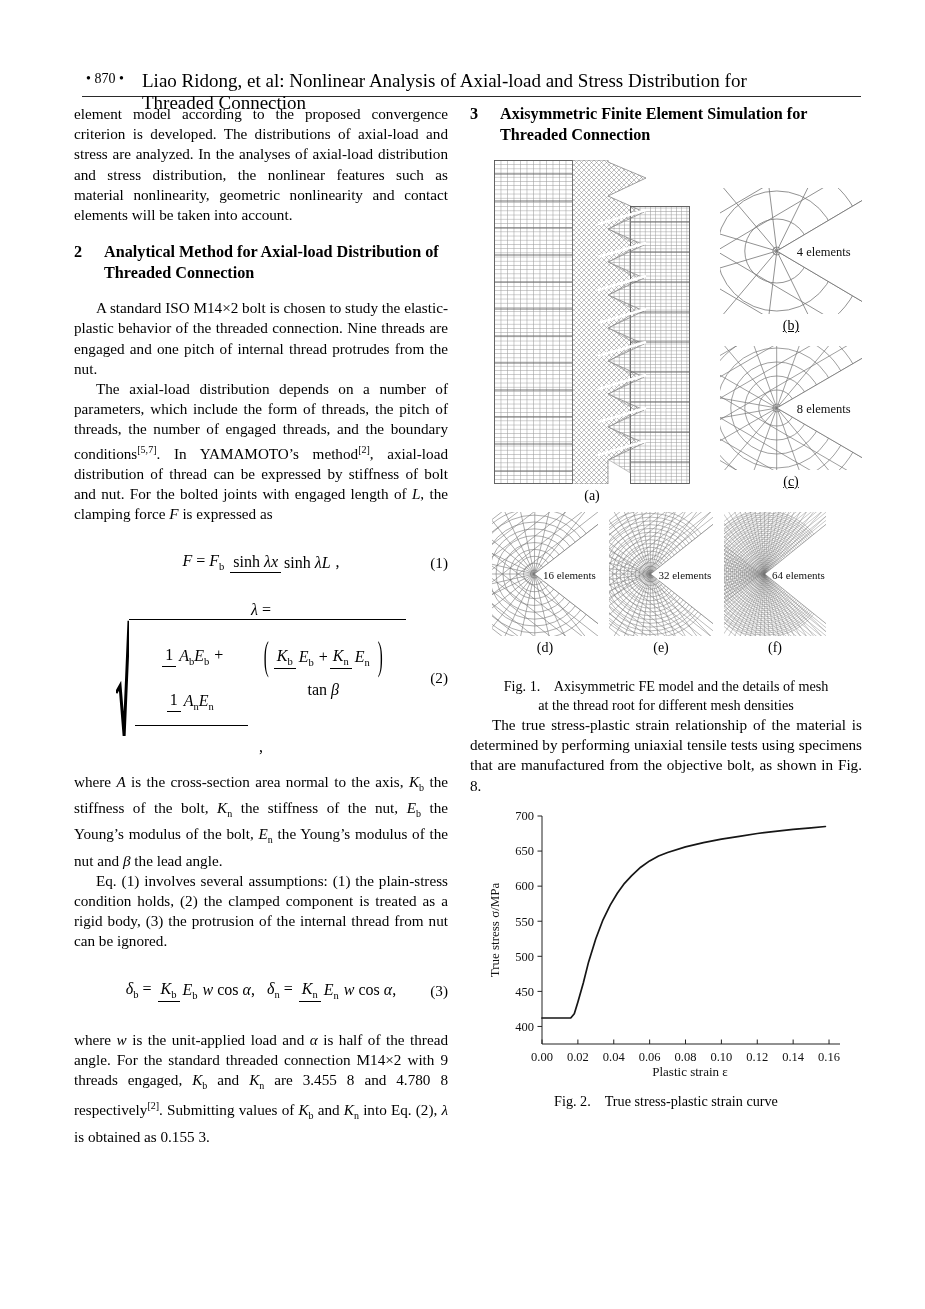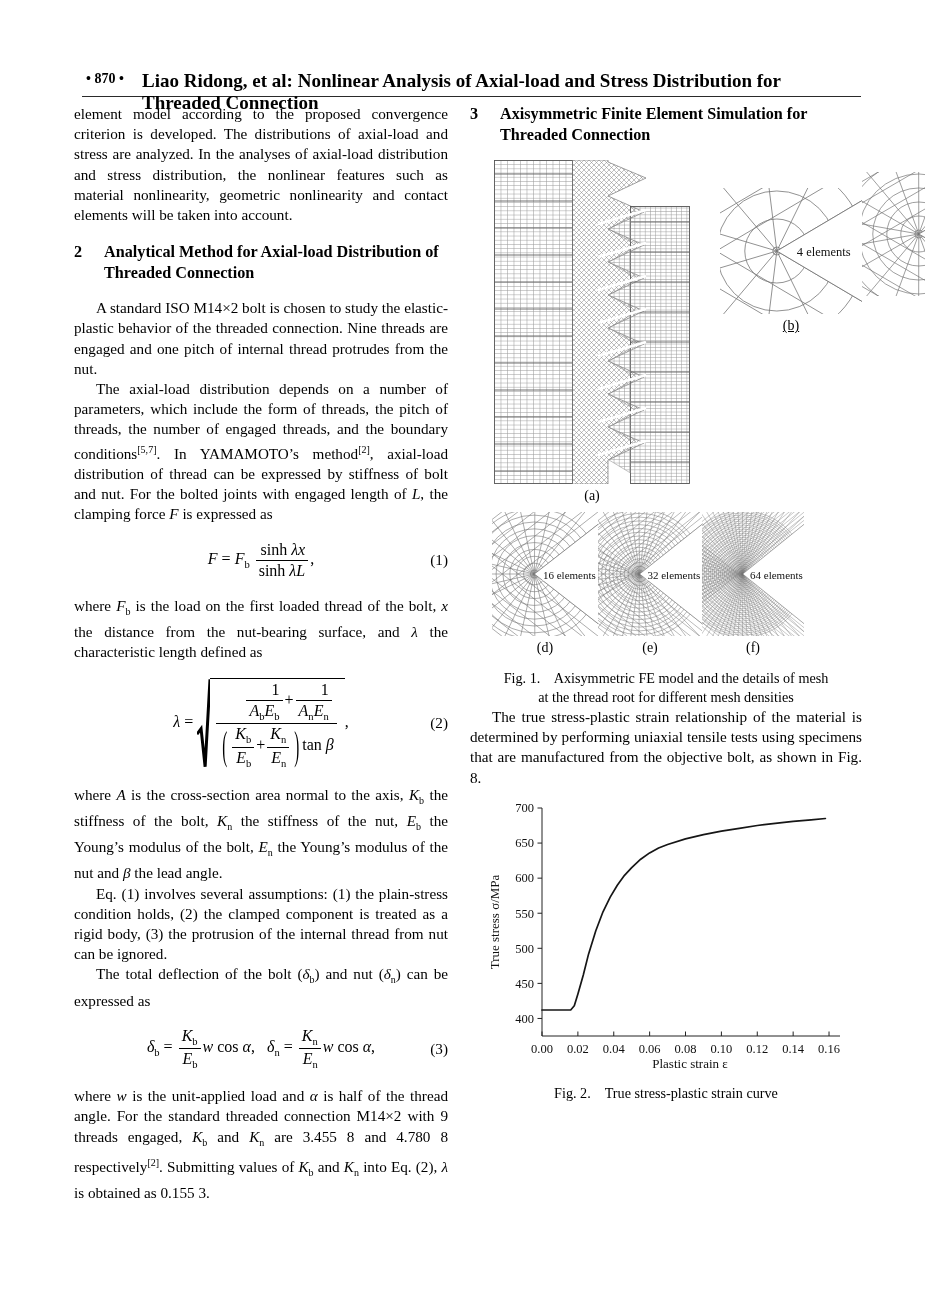--- a/index.html
+++ b/index.html
@@ -1,20 +1,20 @@
 <!DOCTYPE html>
 <html><head>
 <meta charset="utf-8">
 <style>
   html,body{margin:0;padding:0;background:#e8e8e8;}
   .page{position:relative;width:925px;height:1309px;background:#ffffff;color:#000;
         font-family:"Liberation Serif", serif;overflow:hidden;}
   
   .page-header{position:absolute;left:82px;top:70px;width:779px;
-               border-bottom:1.6px solid #2a2a2a;padding-bottom:9px;font-weight:bold;}
+               border-bottom:1.6px solid #2a2a2a;padding-bottom:9px;}
   .header-inner{position:relative;height:17px;}
   .page-num{position:absolute;left:4px;top:1px;font-size:14px;}
   .running-title{font-size:19px;padding:0 60px;}
   
   .col{position:absolute;top:104px;}
   .col-left{left:74px;width:374px;}
   .col-right{left:470px;width:392px;}
   p.body-text{margin:0;font-size:15.2px;line-height:20.2px;text-align:justify;}
   .indent{text-indent:22px;}
   [data-segments]{white-space:pre-wrap;}
@@ -22,36 +22,36 @@
   
   .sec-head{display:flex;font-weight:bold;font-size:16.2px;line-height:21px;margin:17px 0 14px;}
   .sec-head .num{flex:0 0 30px;}
   .subsec-head{display:flex;font-weight:bold;font-size:15.2px;line-height:20px;margin:15px 0 3px;}
   .subsec-head .num{flex:0 0 34px;}
   
   .equation{display:flex;align-items:center;margin:16px 0;font-size:16px;}
   .eq-spacer{flex:0 0 42px;}
   .eq-body{flex:1;text-align:center;}
   .eq-tag{flex:0 0 42px;text-align:right;font-size:15.2px;}
-  .frac{display:inline-flex;flex-direction:column;vertical-align:middle;text-align:right;margin:0 2px;}
+  .frac{display:inline-flex;flex-direction:row;vertical-align:middle;text-align:center;margin:12px 2px;}
   .frac .fnum{display:block;border-bottom:1.2px solid #000;padding:0 3px 1px;}
   .frac .fden{display:block;padding:1px 3px 0;}
   .sqrt{position:relative;display:inline-block;padding-left:13px;vertical-align:middle;}
   .rad-glyph{position:absolute;left:0;top:0;width:13px;height:100%;}
   .sqrt-body{display:inline-block;border-top:1.5px solid #000;padding:2px 6px 0 4px;}
   .bigp{display:inline-block;transform:scaleY(2.6);vertical-align:middle;margin:0 3px;font-size:15px;font-weight:300;}
   
   .fig1-top{display:flex;margin-top:10px;}
   .fig1-a{margin-left:24px;width:196px;}
-  .fig1-bc{margin-left:30px;display:flex;flex-direction:row;width:142px;text-decoration:underline;}
+  .fig1-bc{margin-left:30px;display:flex;flex-direction:column;width:142px;text-decoration:underline;}
   .panel-b{margin-top:28px;}
   .panel-c{margin-top:12px;}
   .fig-sublabel{text-align:center;font-size:14px;margin-top:3px;line-height:17px;}
-  .fig1-bottom{display:flex;margin:8px 36px 0 22px;}
-  .fig-caption{text-align:center;font-size:14.2px;line-height:19px;margin-top:13px;}
+  .fig1-bottom{display:flex;justify-content:space-between;margin:8px 36px 0 22px;}
+  .fig-caption{text-align:center;font-size:14.2px;line-height:19px;margin-top:21px;}
   .fig-caption div{white-space:pre-wrap;}
   .mesh-holder svg{display:block;}
   
   .figure2{margin-top:10px;text-align:center;}
   .chart-holder{display:inline-block;}
 </style>
 </head>
 <body>
 
 <div class="page">
@@ -79,21 +79,20 @@
       <span class="eq-body">
         <span data-segments="left_column.eq1.lhs"><span style="font-style: italic;">F</span><span> = </span><span style="font-style: italic;">F</span><sub>b</sub></span>
         <span class="frac">
           <span class="fnum" data-segments="left_column.eq1.num"><span>sinh </span><span style="font-style: italic;">λx</span></span>
           <span class="fden" data-segments="left_column.eq1.den"><span>sinh </span><span style="font-style: italic;">λL</span></span>
         </span><span>,</span>
       </span>
       <span class="eq-tag">(1)</span>
     </div>
 
-    <p class="body-text" data-segments="left_column.p4"><span>where </span><span style="font-style: italic;">F</span><sub>b</sub><span> is the load on the first loaded thread of the bolt, </span><span style="font-style: italic;">x</span><span> the distance from the nut-bearing surface, and </span><span style="font-style: italic;">λ</span><span> the characteristic length defined as</span></p>
 
     <div class="equation">
       <span class="eq-spacer"></span>
       <span class="eq-body">
         <span data-segments="left_column.eq2.lhs"><span style="font-style: italic;">λ</span><span> =</span></span>
         <span class="sqrt">
           <svg class="rad-glyph" viewBox="0 0 16 100" preserveAspectRatio="none">
               <polyline points="0,62 5,56 10,98 16,1.5" fill="none" stroke="#000" stroke-width="3" vector-effect="non-scaling-stroke"></polyline>
             </svg>
           <span class="sqrt-body">
@@ -118,21 +117,20 @@
               </span>
             </span>
           </span>
         </span><span>,</span>
       </span>
       <span class="eq-tag">(2)</span>
     </div>
 
     <p class="body-text" data-segments="left_column.p5"><span>where </span><span style="font-style: italic;">A</span><span> is the cross-section area normal to the axis, </span><span style="font-style: italic;">K</span><sub>b</sub><span> the stiffness of the bolt, </span><span style="font-style: italic;">K</span><sub>n</sub><span> the stiffness of the nut, </span><span style="font-style: italic;">E</span><sub>b</sub><span> the Young’s modulus of the bolt, </span><span style="font-style: italic;">E</span><sub>n</sub><span> the Young’s modulus of the nut and </span><span style="font-style: italic;">β</span><span> the lead angle.</span></p>
     <p class="body-text indent">Eq. (1) involves several assumptions: (1) the plain-stress condition holds, (2) the clamped component is treated as a rigid body, (3) the protrusion of the internal thread from nut can be ignored.</p>
-    <p class="body-text indent" data-segments="left_column.p7"><span>The total deflection of the bolt (</span><span style="font-style: italic;">δ</span><sub>b</sub><span>) and nut (</span><span style="font-style: italic;">δ</span><sub>n</sub><span>) can be expressed as</span></p>
 
     <div class="equation">
       <span class="eq-spacer"></span>
       <span class="eq-body">
         <span data-segments="left_column.eq3.lhs1"><span style="font-style: italic;">δ</span><sub>b</sub><span> =</span></span>
         <span class="frac">
           <span class="fnum" data-segments="left_column.eq3.f1num"><span style="font-style: italic;">K</span><sub>b</sub></span>
           <span class="fden" data-segments="left_column.eq3.f1den"><span style="font-style: italic;">E</span><sub>b</sub></span>
         </span><span data-segments="left_column.eq3.mid1"><span style="font-style: italic;">w</span><span> cos </span><span style="font-style: italic;">α</span><span>,  </span></span>
         <span data-segments="left_column.eq3.lhs2"><span style="font-style: italic;">δ</span><sub>n</sub><span> =</span></span>

